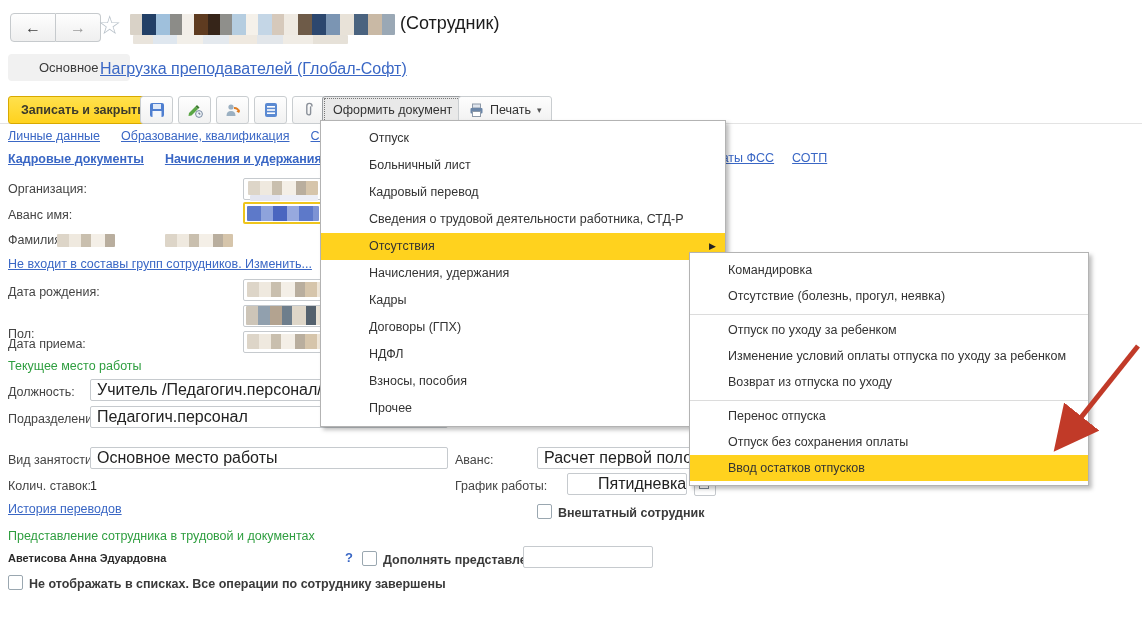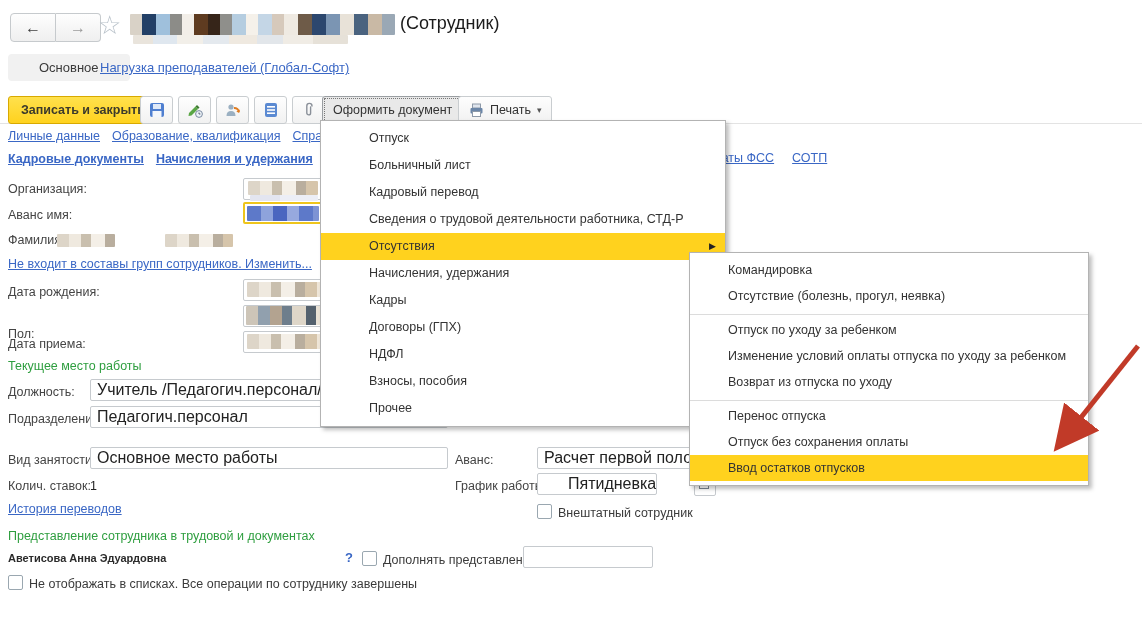--- a/index.html
+++ b/index.html
@@ -18,50 +18,50 @@
   .blur-title{background:linear-gradient(90deg,#d9d2c7 0 12px,#223f66 12px 26px,#9fc0dc 26px 40px,#8c8c88 40px 52px,#f2eee8 52px 64px,#5e3b20 64px 78px,#362519 78px 90px,#8f8f8b 90px 102px,#b5cde0 102px 116px,#f5f1ea 116px 128px,#c4d6e6 128px 142px,#d6c9bb 142px 154px,#efeae2 154px 168px,#6e5b48 168px 182px,#2c476e 182px 196px,#7b95b3 196px 210px,#e8e2d8 210px 224px,#4a637f 224px 238px,#c9b9a5 238px 252px,#9aa8b5 252px 265px);}
   .blur-title-2{background:linear-gradient(90deg,#e9e4dc 0 20px,#dfe7ef 20px 44px,#f2efe9 44px 70px,#e4e9ee 70px 96px,#efe9e0 96px 124px,#e2e6ea 124px 150px,#f0ece5 150px 180px,#e6e1d8 180px 215px);}
   .blur-blue{background:linear-gradient(90deg,#5d79c9 0 14px,#8ea3dc 14px 26px,#4a66c0 26px 40px,#97a9de 40px 52px,#5d79c9 52px 66px,#7d93d4 66px 78px,#4a66c0 78px 92px,#8ea3dc 92px 106px,#5d79c9 106px 120px,#97a9de 120px 134px,#6a84cc 134px 150px,#8ea3dc 150px 165px);}
   .blur-lav{background:linear-gradient(90deg,#e3e5f0 0 30px,#eceef6 30px 70px,#dfe2ef 70px 120px,#eef0f7 120px 160px,#e4e6f1 160px 210px);}
   .blur-beige{background:linear-gradient(90deg,#ddd5c8 0 12px,#efe9df 12px 24px,#c9bfae 24px 34px,#f4efe7 34px 48px,#b9ae9e 48px 58px,#d6c5ab 58px 70px,#efe6d8 70px 84px,#8d7a62 84px 96px,#e6ddcf 96px 110px);}
   .blur-mixed{background:linear-gradient(90deg,#cdc5b8 0 12px,#91a0ae 12px 24px,#b3a390 24px 36px,#6e7e8c 36px 46px,#ded6c8 46px 60px,#54616e 60px 70px,#e9e2d6 70px 82px,#4a392c 82px 92px);}
   .title-suffix{position:absolute;left:400px;top:13px;font-size:18px;color:#1b1b1b;}
 
   .tab-main{position:absolute;left:8px;top:54px;background:#f1f1f1;border-radius:4px;
     padding:6px 31px;font-size:13px;color:#3a3a3a;cursor:pointer;}
-  .tab-link{position:absolute;left:100px;top:60px;font-size:13px;}
+  .tab-link{position:absolute;left:100px;top:60px;font-size:16px;}
   a.lnk{color:#3a67c5;text-decoration:underline;cursor:pointer;}
 
   
   .toolbar-line{position:absolute;left:0;top:123px;width:1142px;border-bottom:1px solid #e3e3e3;}
   .btn-yellow{position:absolute;left:8px;top:96px;height:26px;padding:0 12px;
     background:linear-gradient(#ffe14d,#ffd21e);border:1px solid #d8a900;border-radius:3px;
     font-size:12.5px;font-weight:bold;color:#3c3a2c;display:flex;align-items:center;cursor:pointer;}
   .icon-btn{position:absolute;top:96px;width:31px;height:26px;background:linear-gradient(#fefefe,#f1f1f1);
     border:1px solid #c9cdd0;border-radius:3px;display:flex;align-items:center;justify-content:center;cursor:pointer;}
   .btn-dd{position:absolute;top:96px;height:26px;padding:0 10px;font-size:12.5px;color:#333;
     display:flex;align-items:center;gap:6px;cursor:pointer;border-radius:3px;}
   .btn-format{left:322px;background:#e9e9e9;border:1px solid #9a9ea2;outline:1px dotted #777;outline-offset:-3px;}
   .btn-print{left:458px;background:linear-gradient(#fefefe,#f1f1f1);border:1px solid #c9cdd0;}
   .caret{font-size:9px;color:#555;}
 
   
-  .navrow{position:absolute;left:8px;display:flex;gap:12px;font-size:12.5px;white-space:nowrap;}
+  .navrow{position:absolute;left:8px;display:flex;gap:21px;font-size:12.5px;white-space:nowrap;}
   .navrow a{color:#3a67c5;text-decoration:underline;cursor:pointer;}
   .frag-links{position:absolute;top:151px;left:692px;display:flex;gap:18px;font-size:12.5px;}
 
   
   .lbl{position:absolute;font-size:12.5px;color:#444;white-space:nowrap;}
   .field{position:absolute;height:22px;box-sizing:border-box;border:1px solid #c6cace;border-radius:2px;
     background:#fff;font-size:16px;line-height:20px;padding:0 6px;color:#222;white-space:nowrap;overflow:hidden;}
   .field.req{border:2px solid #eec51c;}
   .green{position:absolute;font-size:12.5px;color:#2e9e3f;white-space:nowrap;}
   .cb{display:inline-block;width:13px;height:13px;border:1px solid #9aa7b0;border-radius:2px;background:#fff;
     vertical-align:-2px;margin-right:6px;cursor:pointer;}
-  .cbrow{position:absolute;font-size:12.5px;color:#3a3a3a;white-space:nowrap;}
+  .cbrow{position:absolute;font-size:12.5px;color:#3a3a3a;white-space:nowrap;font-weight:bold;}
   .bold-name{position:absolute;font-size:11px;font-weight:bold;color:#2b2b2b;}
   .help-q{position:absolute;color:#3a67c5;font-weight:bold;font-size:13px;cursor:pointer;}
   .open-btn{position:absolute;width:20px;height:20px;border:1px solid #c6cace;border-radius:2px;
     background:#fff;cursor:pointer;}
   .open-glyph{position:absolute;left:4px;top:4px;width:8px;height:8px;border:1px solid #7d8894;background:#fff;}
   .open-glyph::after{content:"";position:absolute;left:3px;top:-4px;width:8px;height:8px;border:1px solid #7d8894;background:#fff;}
 
   
   .menu{position:absolute;background:#fff;border:1px solid #b3b3b3;
     box-shadow:3px 3px 4px rgba(0,0,0,0.25);z-index:30;padding:4px 0;}
@@ -205,21 +205,21 @@
   <div class="field" style="left:90px;top:406px;width:358px;">Педагогич.персонал</div>
 
   <div class="lbl" style="left:8px;top:453px;">Вид занятости:</div>
   <div class="field" style="left:90px;top:447px;width:358px;">Основное место работы</div>
   <div class="lbl" style="left:455px;top:453px;">Аванс:</div>
   <div class="field" style="left:537px;top:447px;width:200px;">Расчет первой половины ме</div>
 
   <div class="lbl" style="left:8px;top:479px;">Колич. ставок:</div>
   <div class="lbl" style="left:90px;top:479px;color:#222;">1</div>
   <div class="lbl" style="left:455px;top:479px;">График работы:</div>
-  <div class="field" style="left:537px;top:473px;width:120px;padding-left:30px;">Пятидневка</div>
+  <div class="field" style="left:567px;top:473px;width:120px;padding-left:30px;">Пятидневка</div>
   <div class="open-btn" style="left:694px;top:474px;">
     <span class="open-glyph"></span>
   </div>
 
   <div class="lbl" style="left:8px;top:502px;"><a class="lnk">История переводов</a></div>
   <div class="cbrow" style="left:537px;top:504px;">
     <span class="cb"></span><span>Внештатный сотрудник</span>
   </div>
 
   <div class="green" style="left:8px;top:529px;">Представление сотрудника в трудовой и документах</div>

